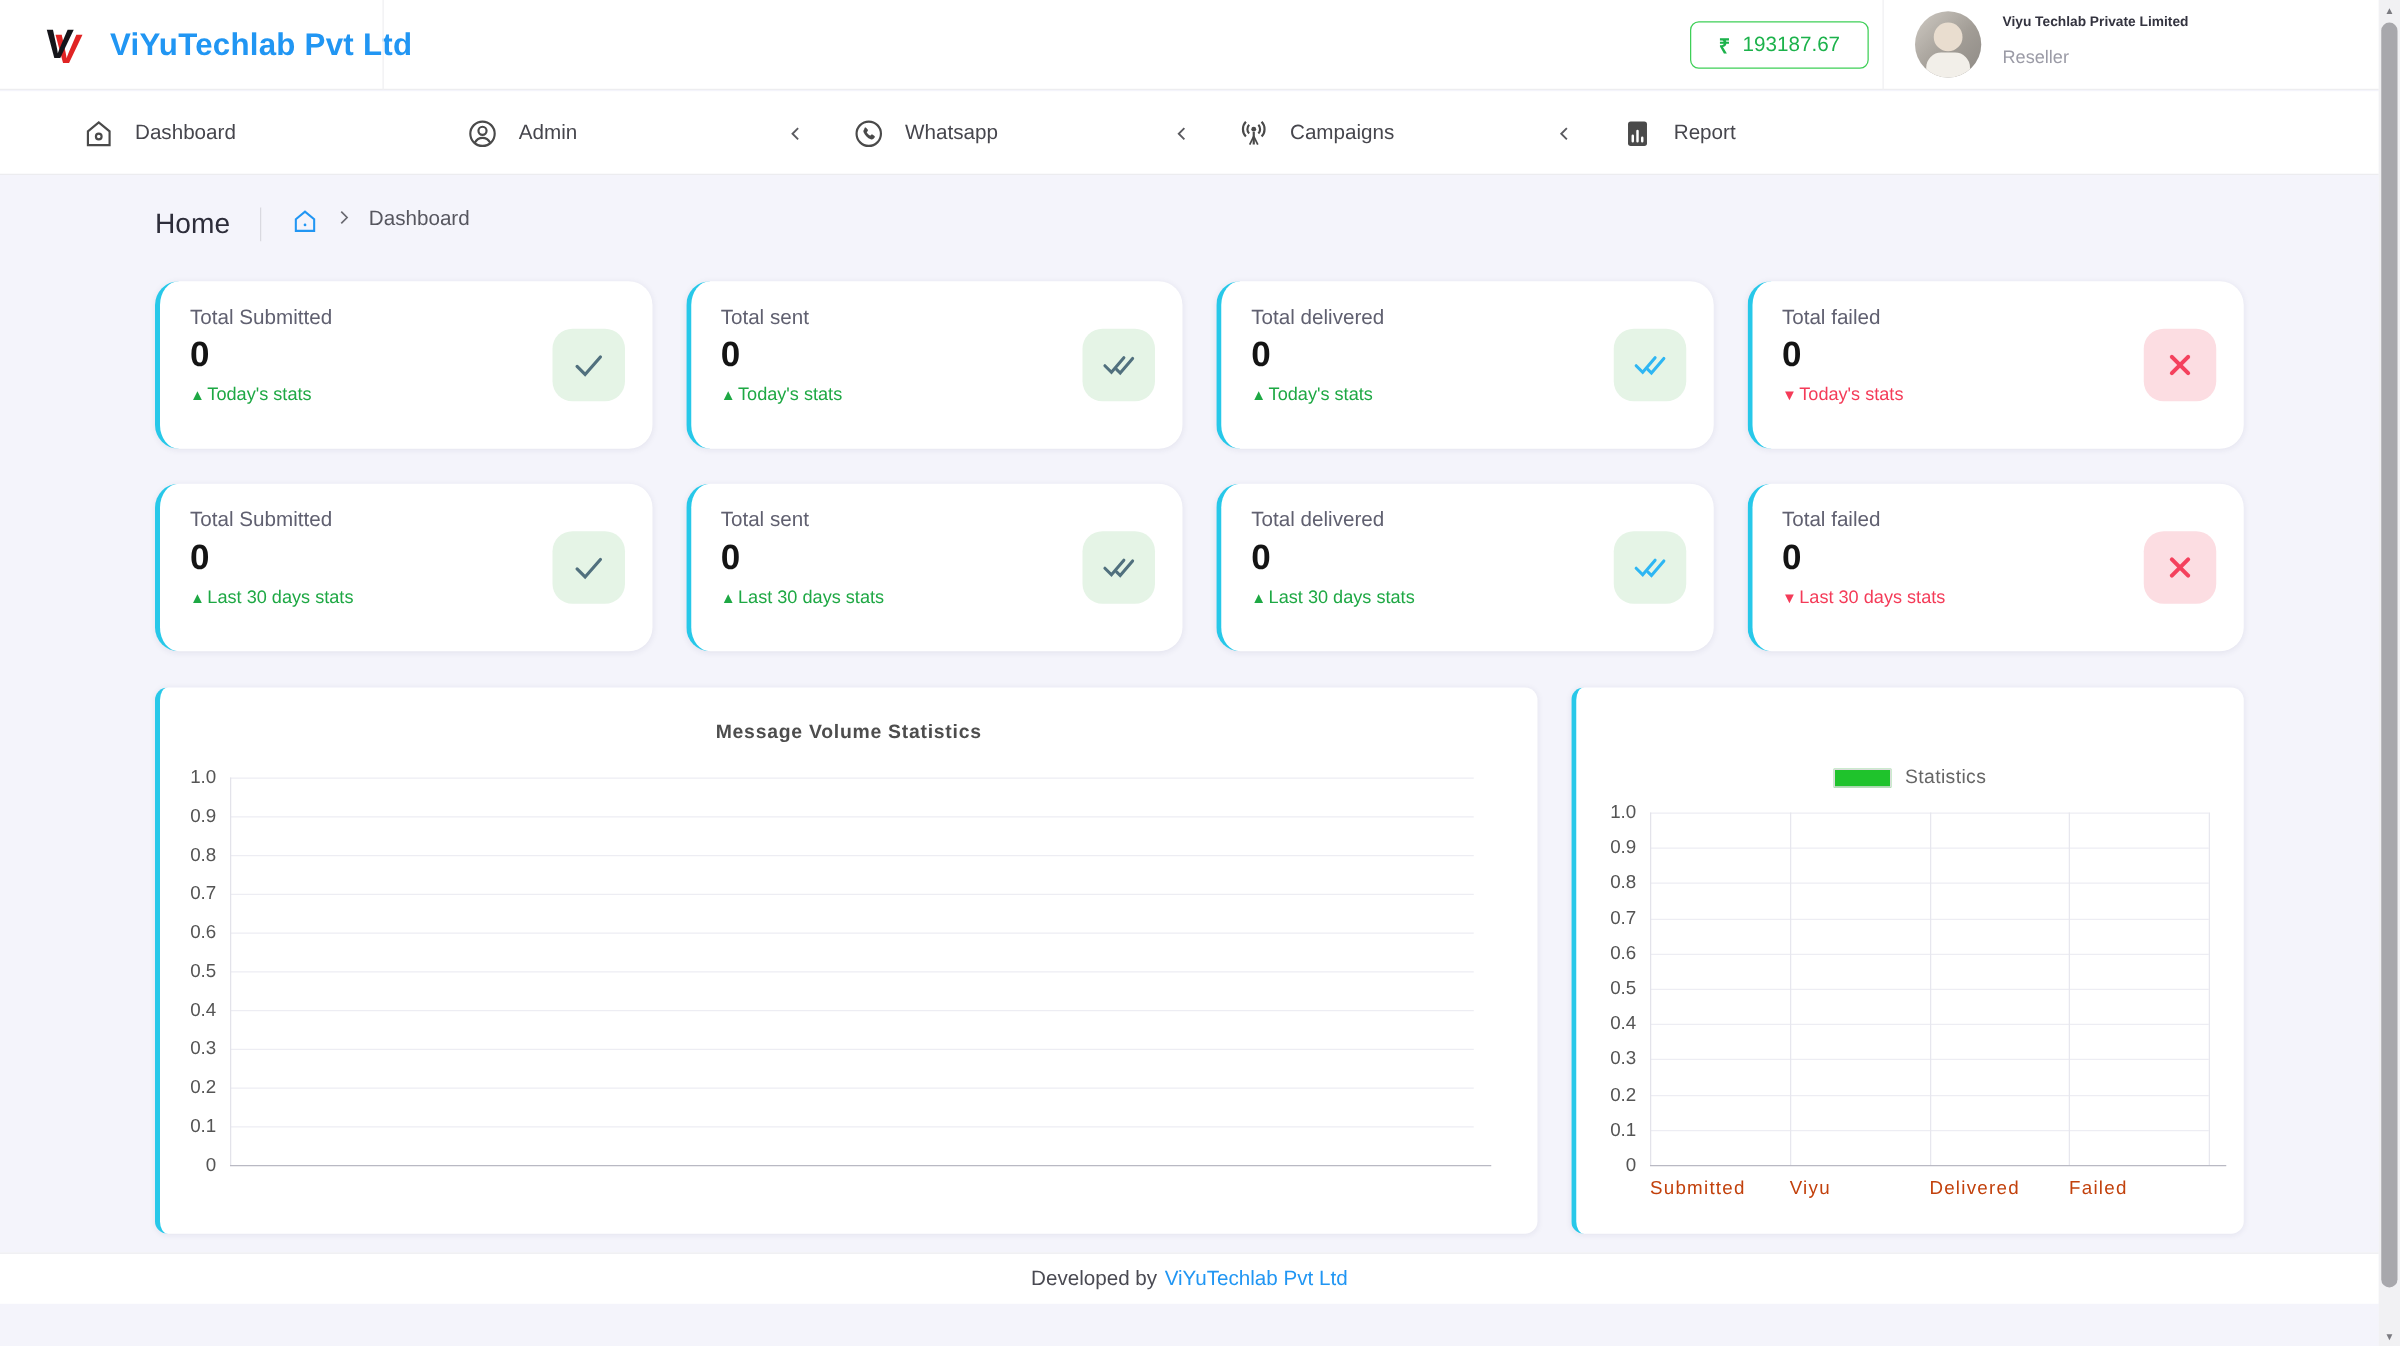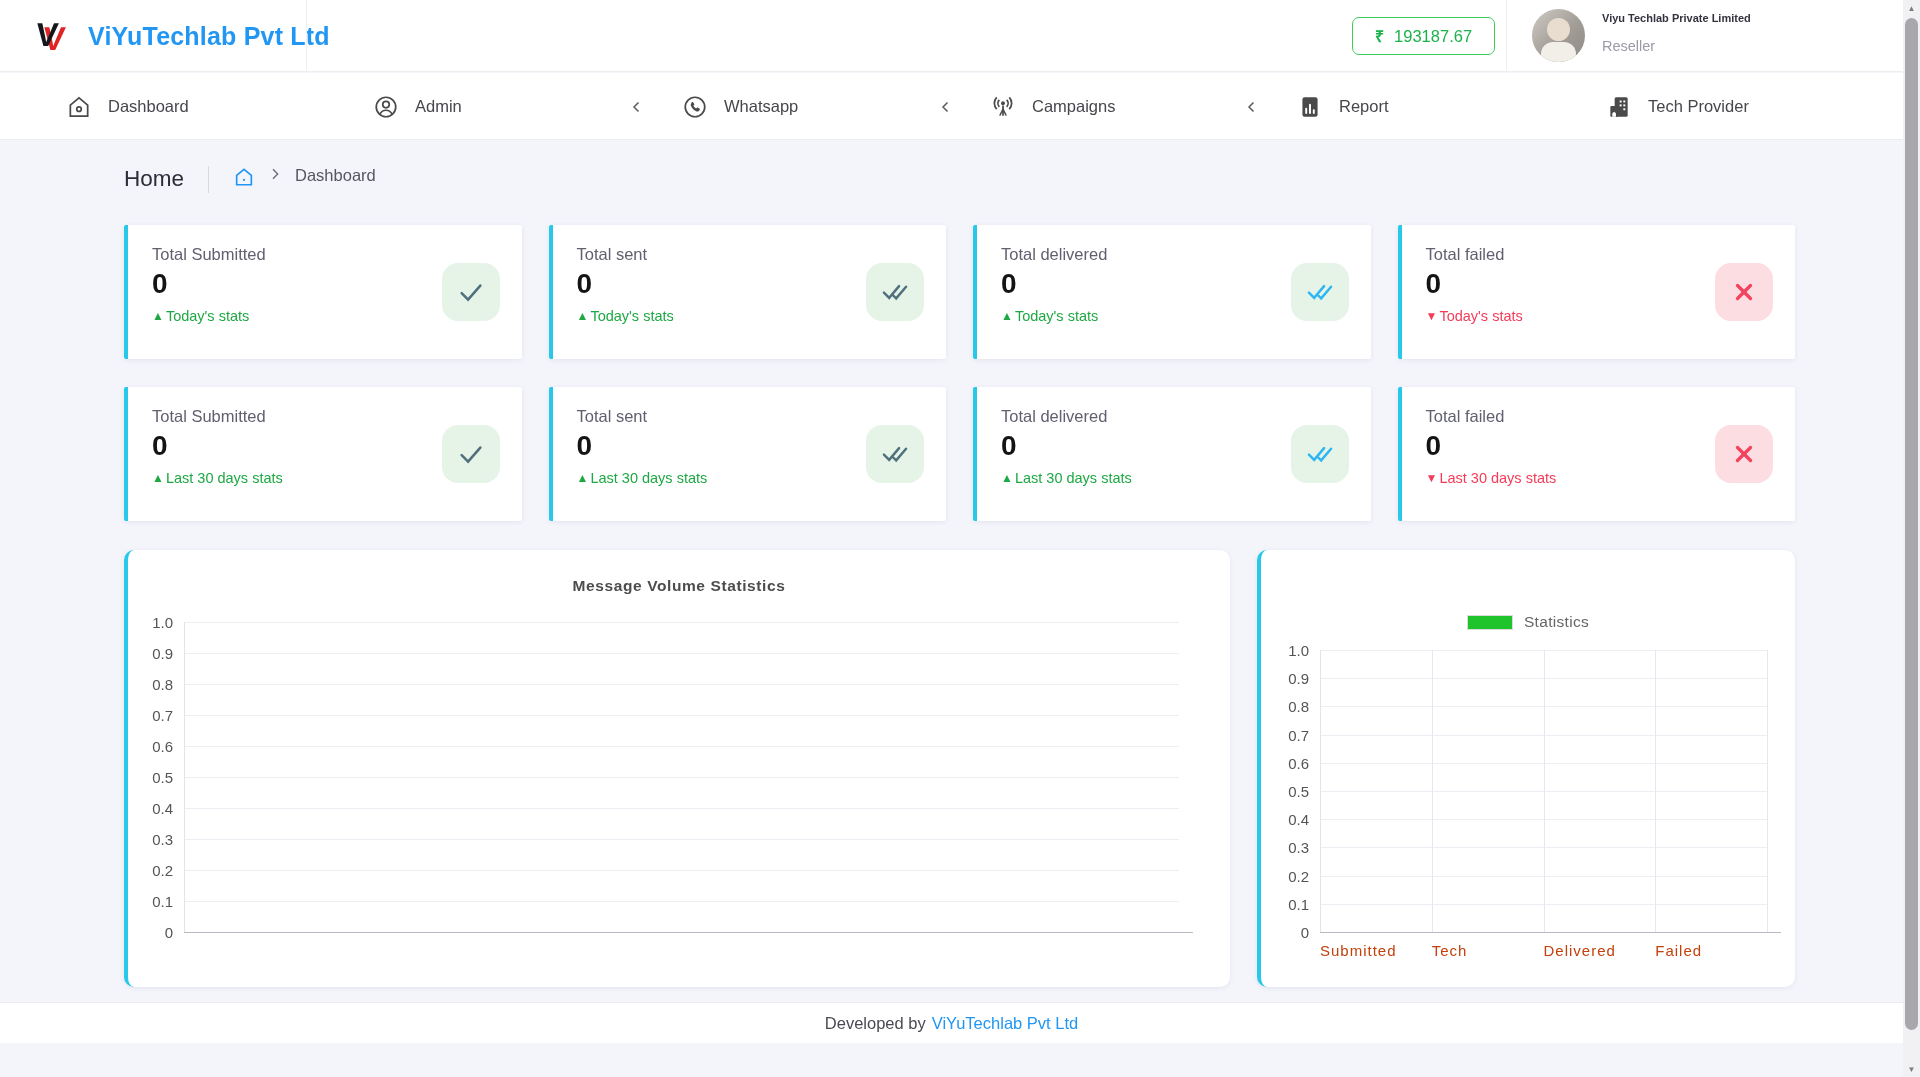--- a/index.html
+++ b/index.html
@@ -40,21 +40,21 @@
   
   .breadcrumb-row { position:absolute; top:166px; left:124px; display:flex; align-items:flex-start; }
   .bc-page { font-size:22.5px; color:#2d2d3a; }
   .bc-sep { width:1px; height:27px; background:#d9d9e0; margin:0 24px; }
   .bc-chev { margin:0 12px; display:flex; align-items:center; }
   .bc-trail { font-size:16.5px; color:#56565f; }
 
   
   .cards { position:absolute; left:124px; top:225px; width:1671px;
            display:grid; grid-template-columns:repeat(4,1fr); column-gap:27px; row-gap:28px; }
-  .stat-card { position:relative; height:134px; background:#fff; border-radius:2px;
+  .stat-card { position:relative; height:134px; background:#fff; border-radius:19px;
                border-left:4px solid #27c8e9; box-shadow:0 1px 5px rgba(40,40,90,.08);
                padding:20px 24px; }
   .card-label { font-size:16.5px; color:#606070; }
   .card-value { font-size:28px; font-weight:bold; color:#141414; margin-top:4px; }
   .card-stats { font-size:14.5px; margin-top:8px; display:flex; align-items:center; gap:2px; }
   .card-stats.up   { color:#1ea844; }
   .card-stats.down { color:#f43b58; }
   .card-stats .arrow { font-size:12px; }
   .icon-box { position:absolute; right:22px; top:38px; width:58px; height:58px; border-radius:16px;
               display:flex; align-items:center; justify-content:center; }
@@ -183,33 +183,20 @@
     </div>
 
     <div class="nav-item" style="left:1297px">
       <svg width="26" height="26" viewBox="0 0 24 24">
           <rect x="5" y="3" width="14" height="18" rx="2" fill="#4a4a4a"></rect>
           <path d="M8.5 17.5v-4M12 17.5v-7.5M15.5 17.5v-2.6" stroke="#fff" stroke-width="1.8" stroke-linecap="round"></path>
         </svg>
       <span>Report</span>
     </div>
 
-    <div class="nav-item" style="left:1606px">
-      <svg width="26" height="26" viewBox="0 0 24 24">
-          <rect x="8" y="3" width="12" height="18" rx="1.4" fill="#4a4a4a"></rect>
-          <rect x="4" y="11" width="7" height="10" rx="1" fill="#4a4a4a"></rect>
-          <path d="M5.8 21v-3.2l1.7-1.5 1.7 1.5V21z" fill="#fff"></path>
-          <rect x="12.6" y="6" width="1.8" height="1.8" fill="#fff"></rect>
-          <rect x="16" y="6" width="1.8" height="1.8" fill="#fff"></rect>
-          <rect x="12.6" y="9.6" width="1.8" height="1.8" fill="#fff"></rect>
-          <rect x="16" y="9.6" width="1.8" height="1.8" fill="#fff"></rect>
-          <rect x="16" y="13.2" width="1.8" height="1.8" fill="#fff"></rect>
-        </svg>
-      <span>Tech Provider</span>
-    </div>
   </nav>
 
   <div class="breadcrumb-row">
     <span class="bc-page">Home</span>
     <span class="bc-sep"></span>
     <svg width="22" height="22" viewBox="0 0 24 24" fill="none" stroke="#2196f3" stroke-width="1.8">
         <path d="M4 10.2 12 3.6l8 6.6V20.4H4z"></path>
         <path d="M12 15.2v.01" stroke-linecap="round" stroke-width="2.4"></path>
       </svg>
     <span class="bc-chev">
@@ -404,21 +391,21 @@
           <div class="bar" style="left: 12.5%; height: 0%; background: rgb(31, 195, 44);"></div>
           <div class="vline" style="left: 50%;"></div>
           <div class="bar" style="left: 37.5%; height: 0%; background: rgb(31, 195, 44);"></div>
           <div class="vline" style="left: 75%;"></div>
           <div class="bar" style="left: 62.5%; height: 0%; background: rgb(31, 195, 44);"></div>
           <div class="vline" style="left: 100%;"></div>
           <div class="bar" style="left: 87.5%; height: 0%; background: rgb(31, 195, 44);"></div>
         </div>
       <div class="xlabels" id="xlabels-right">
           <span>Submitted</span>
-          <span>Tech</span>
+          <span>Viyu</span>
           <span>Delivered</span>
           <span>Failed</span>
         </div>
     </div>
   </div>
 
   <footer class="footer">
     <span>Developed by</span>
     <a>ViYuTechlab Pvt Ltd</a>
   </footer>

